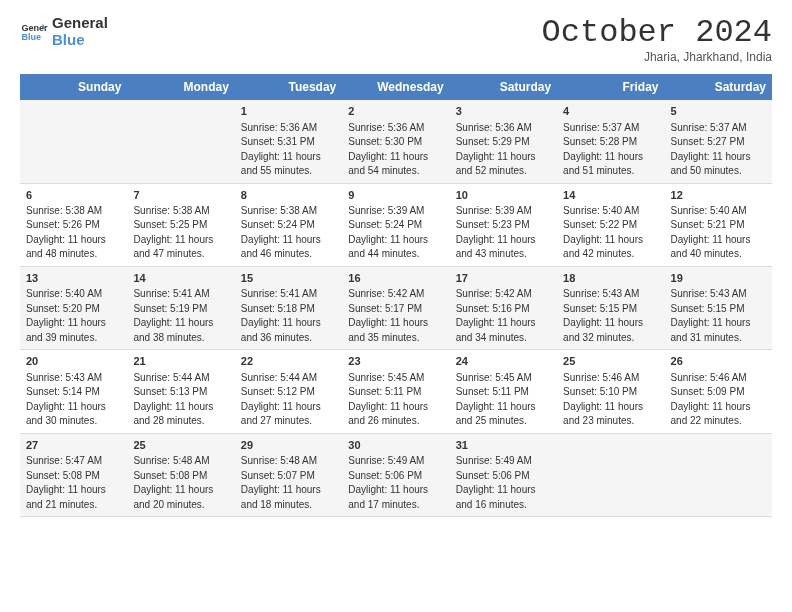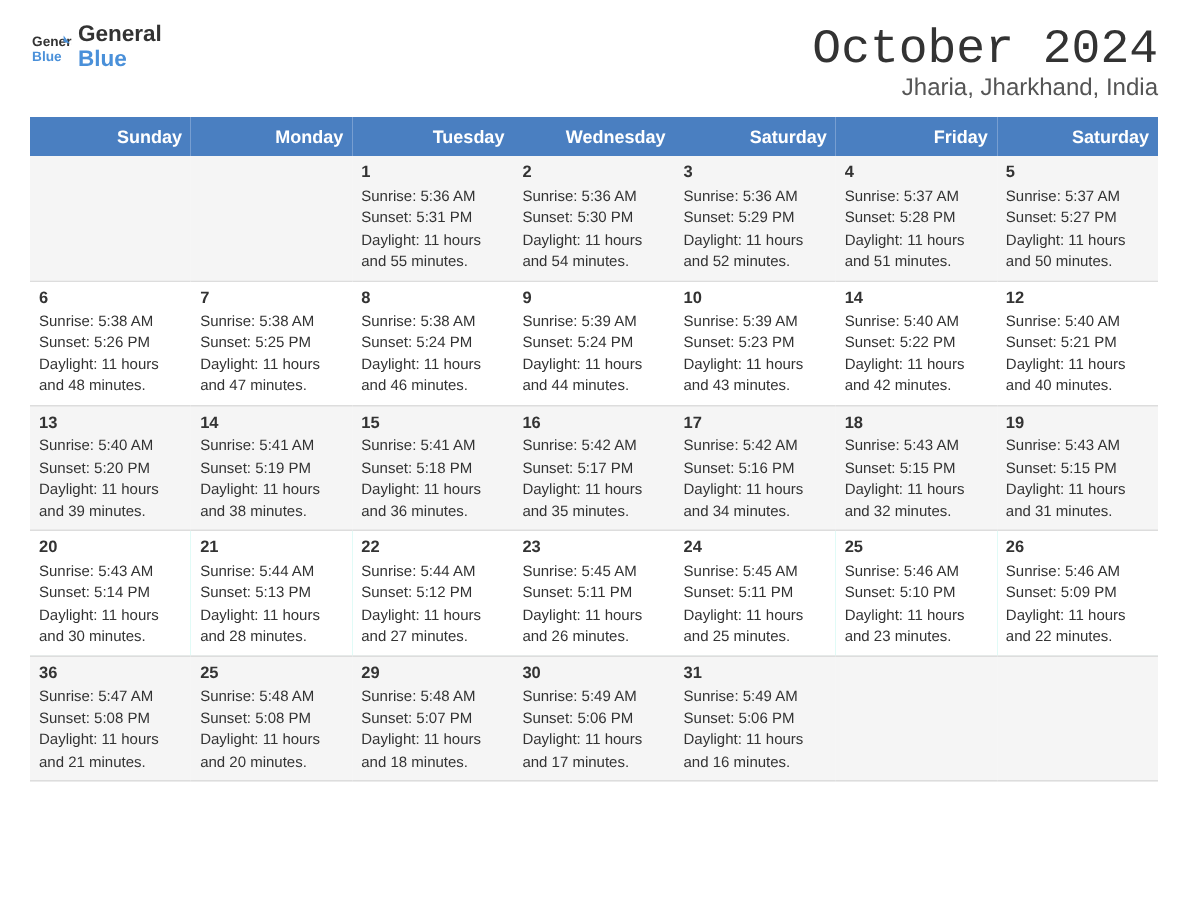--- a/index.html
+++ b/index.html
@@ -34,21 +34,21 @@
       text-align: right;
     }
     .main-title {
       font-size: 32px;
       font-weight: 300;
       color: #333;
       line-height: 1.1;
       font-family: Liberation Mono, monospace;
     }
     .subtitle {
-      font-size: 16px;
+      font-size: 12px;
       color: #555;
       font-weight: 400;
     }
     table {
       width: 100%;
       border-collapse: collapse;
       font-size: 11px;
     }
     thead tr th {
       background-color: #4a7fc1;
@@ -231,21 +231,21 @@
             <span class="day-num">25</span>
             <div class="day-info">Sunrise: 5:46 AM<br>Sunset: 5:10 PM<br>Daylight: 11 hours and 23 minutes.</div>
           </td>
           <td style="background-color: rgb(255, 255, 255);">
             <span class="day-num">26</span>
             <div class="day-info">Sunrise: 5:46 AM<br>Sunset: 5:09 PM<br>Daylight: 11 hours and 22 minutes.</div>
           </td>
         </tr>
         <tr style="background-color: rgb(245, 245, 245);">
           <td style="background-color: rgb(245, 245, 245);">
-            <span class="day-num">36</span>
+            <span class="day-num">27</span>
             <div class="day-info">Sunrise: 5:47 AM<br>Sunset: 5:08 PM<br>Daylight: 11 hours and 21 minutes.</div>
           </td>
           <td style="background-color: rgb(245, 245, 245);">
             <span class="day-num">25</span>
             <div class="day-info">Sunrise: 5:48 AM<br>Sunset: 5:08 PM<br>Daylight: 11 hours and 20 minutes.</div>
           </td>
           <td style="background-color: rgb(245, 245, 245);">
             <span class="day-num">29</span>
             <div class="day-info">Sunrise: 5:48 AM<br>Sunset: 5:07 PM<br>Daylight: 11 hours and 18 minutes.</div>
           </td>

